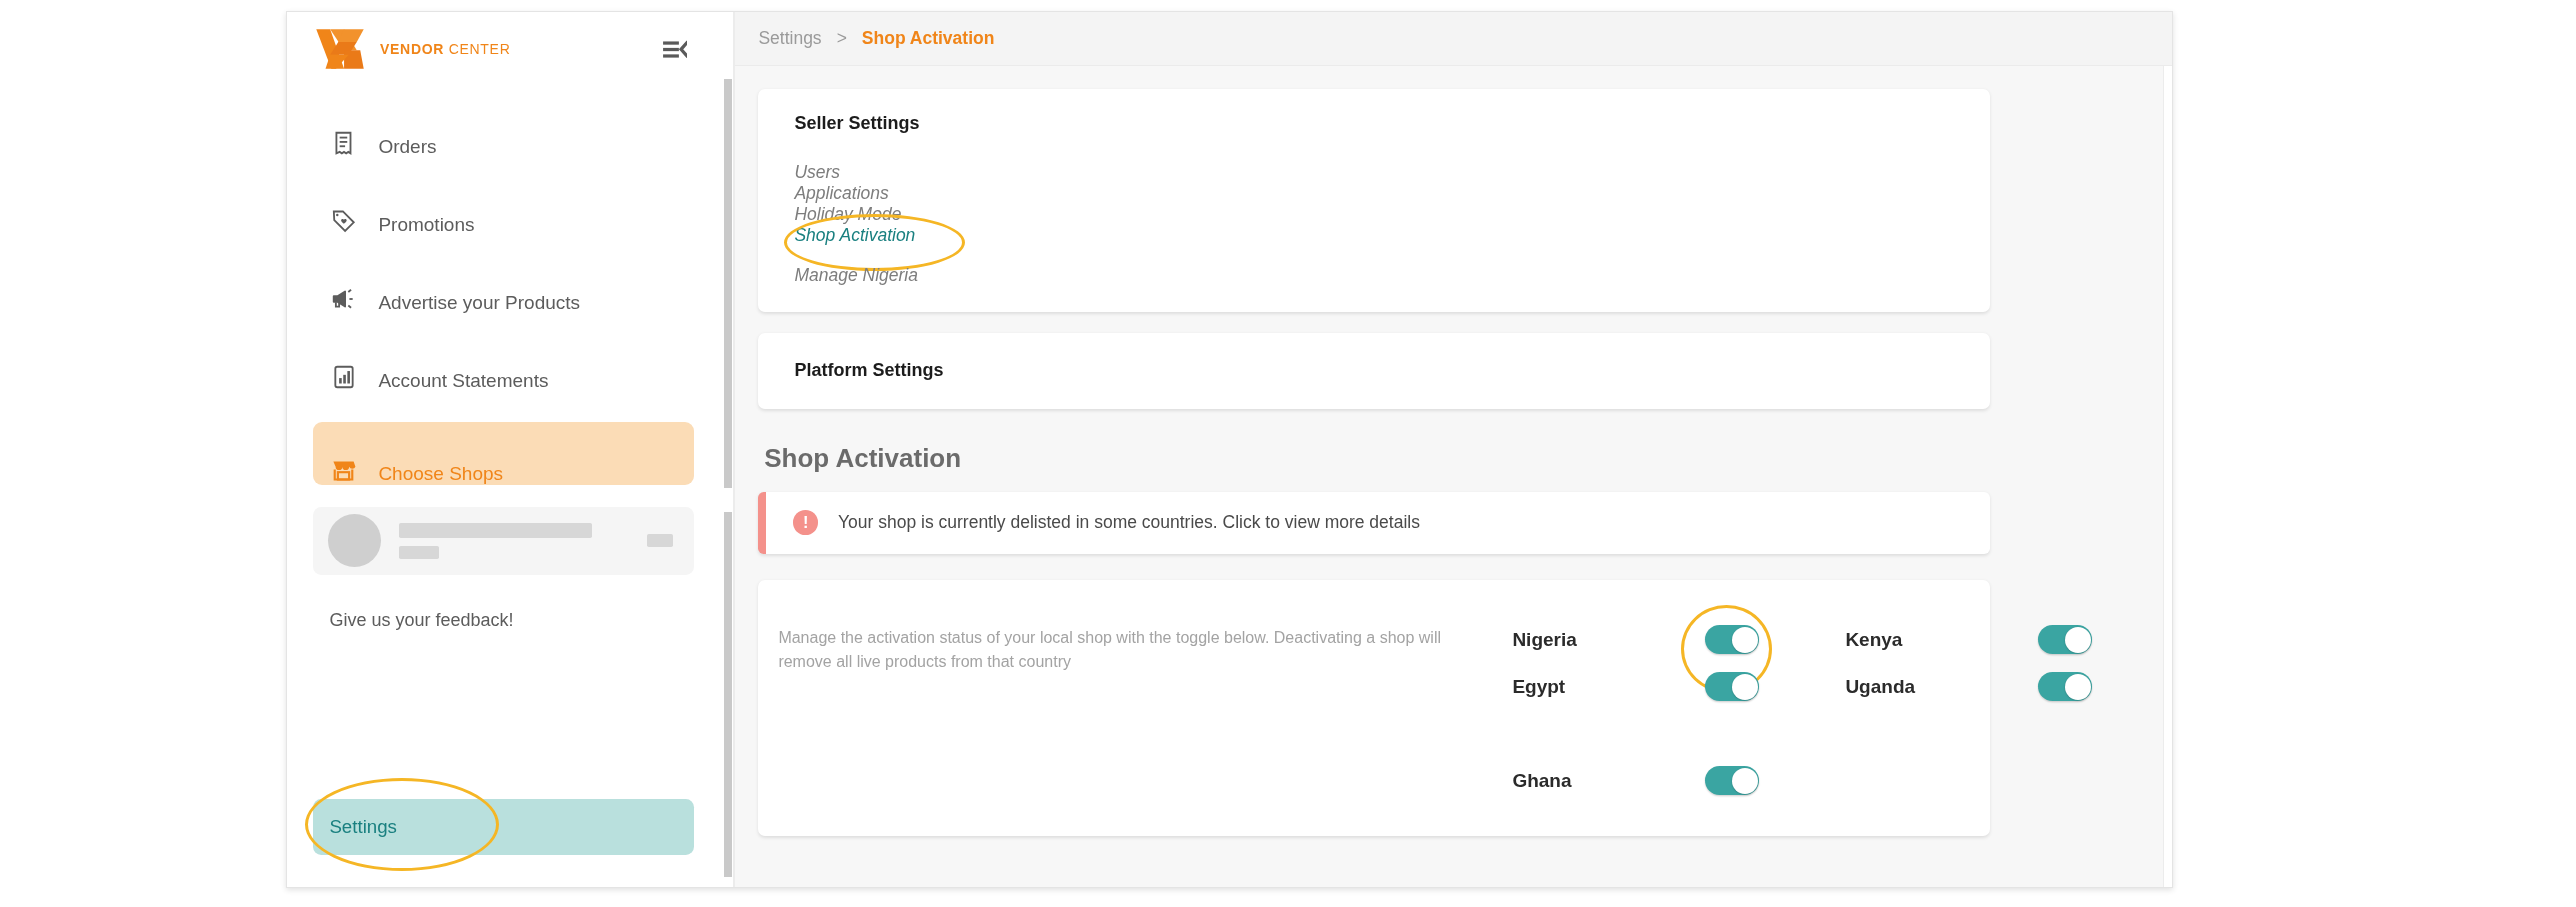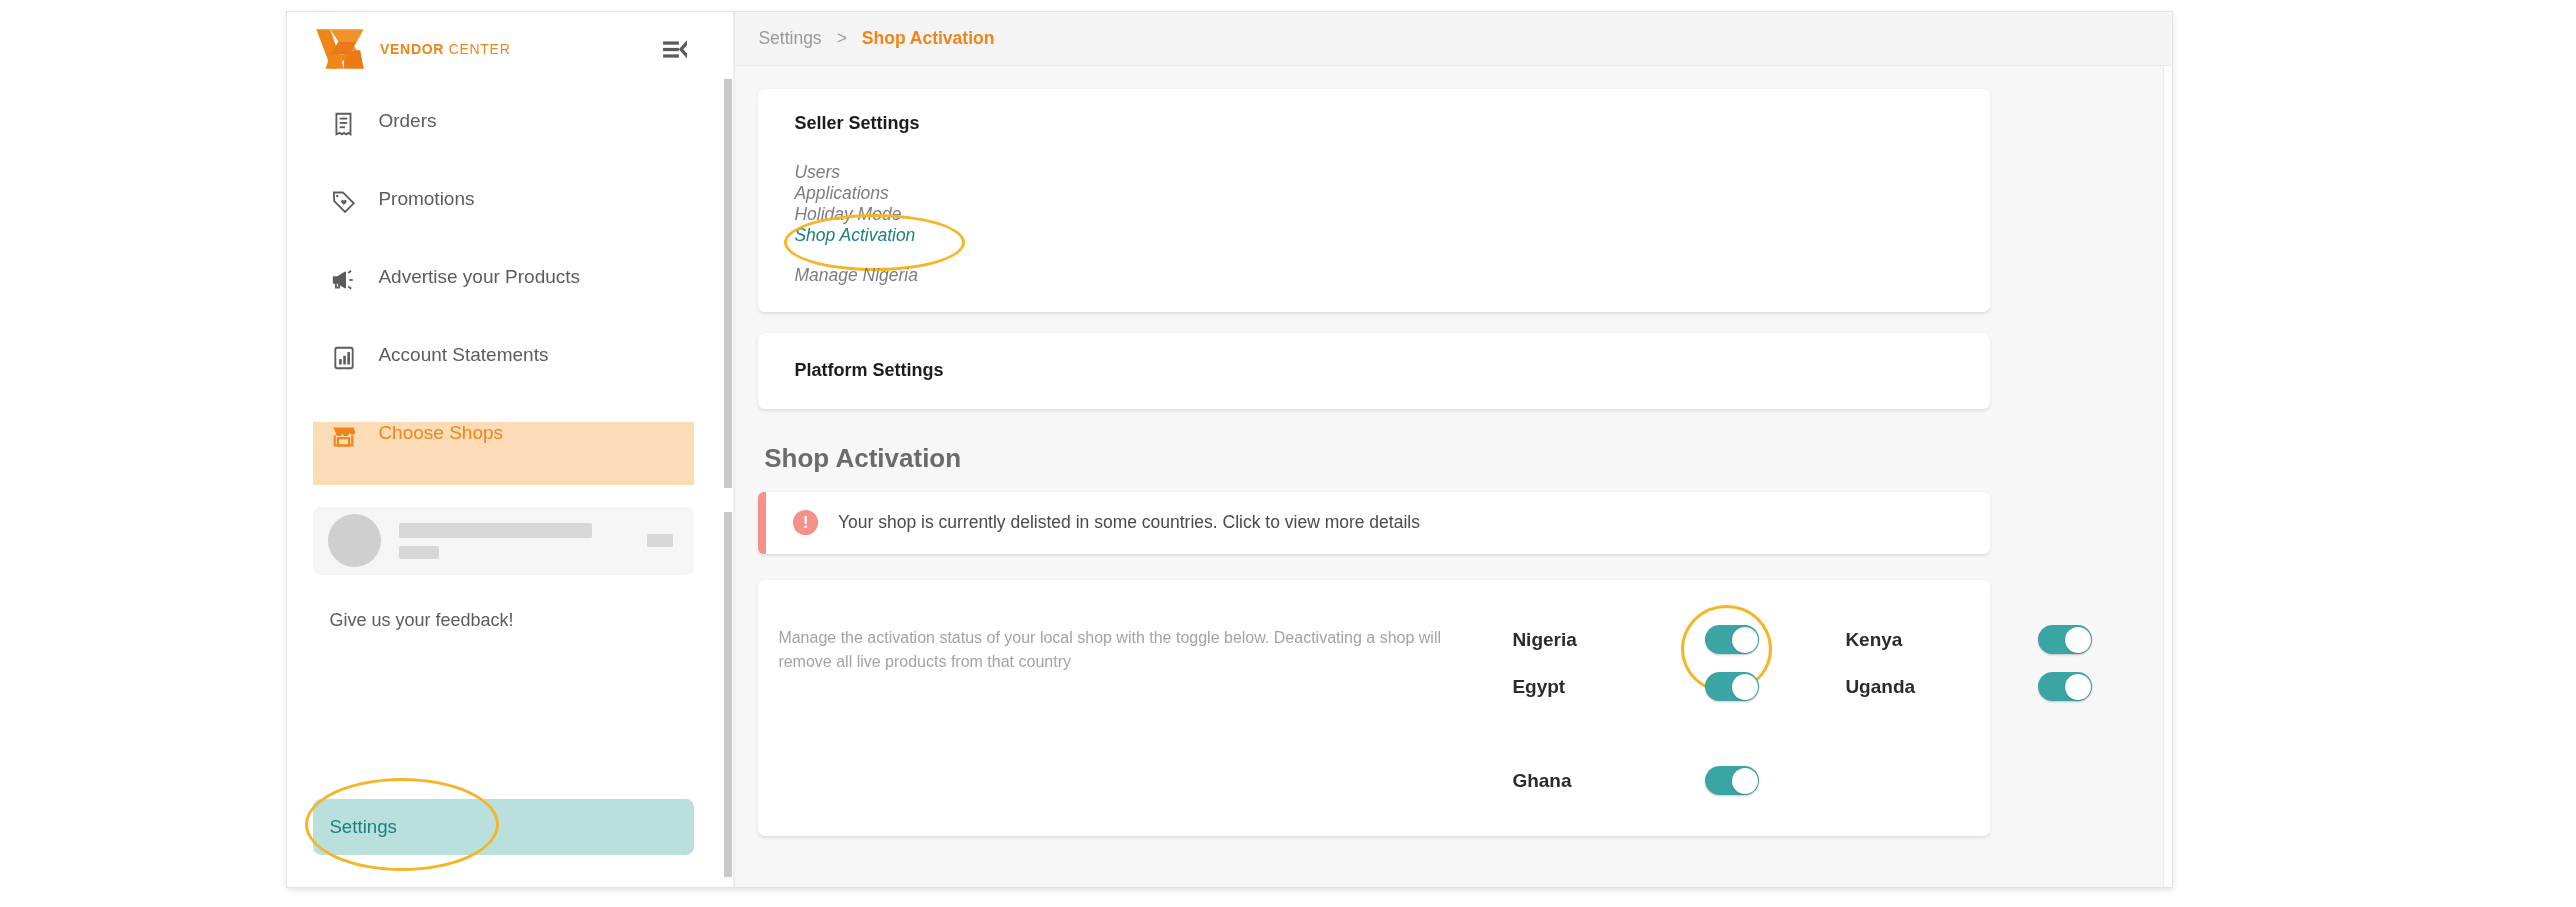--- a/index.html
+++ b/index.html
@@ -68,21 +68,21 @@
     padding: 23.4px 26px 0 26px;
     box-sizing: border-box;
     flex: 1 1 auto;
     display: flex;
     flex-direction: column;
     overflow: hidden;
   }
 
   .nav-item {
     display: flex;
-    align-items: flex-start;
+    align-items: flex-end;
     height: 48px;
     padding: 0 16.4px;
     border-radius: 8.2px;
     box-sizing: border-box;
     cursor: pointer;
     margin-bottom: 30px;
     position: relative;
   }
   .nav-item .ni-icon {
     width: 29px; height: 29px;
@@ -98,21 +98,21 @@
   .nav-item .ni-chevron {
     margin-left: auto;
     width: 23.4px; height: 23.4px;
     display: flex; align-items: center; justify-content: center;
   }
 
   .nav-item.shops {
     background: #fbdcb6;
     margin-bottom: 0;
     height: 63px;
-    border-radius: 0;
+    border-radius: 9px;
   }
   .nav-item.shops .ni-label { color: #f08519; }
 
   .profile-card {
     margin: 22px 0 0 0;
     background: #f5f5f5;
     border-radius: 8.2px;
     height: 68px;
     display: flex;
     align-items: center;

